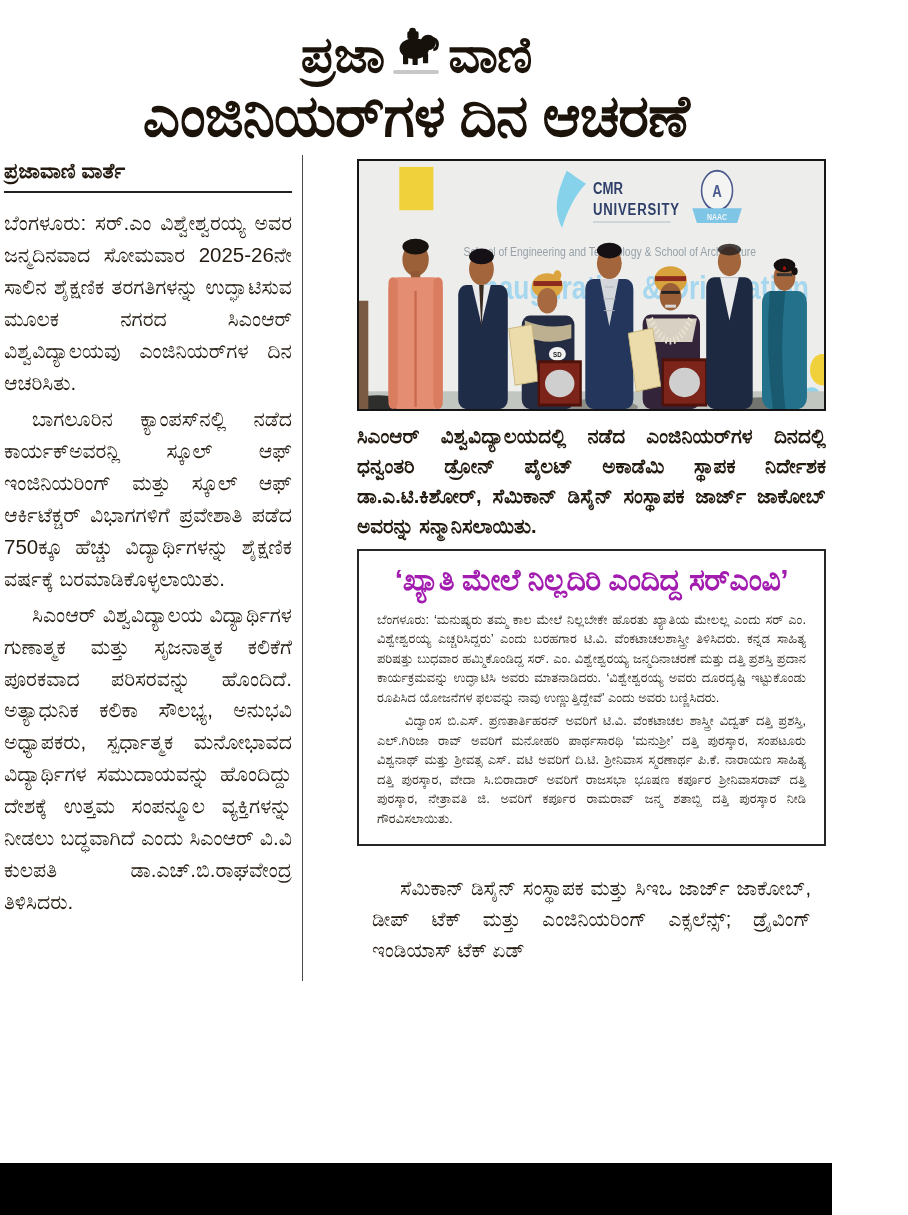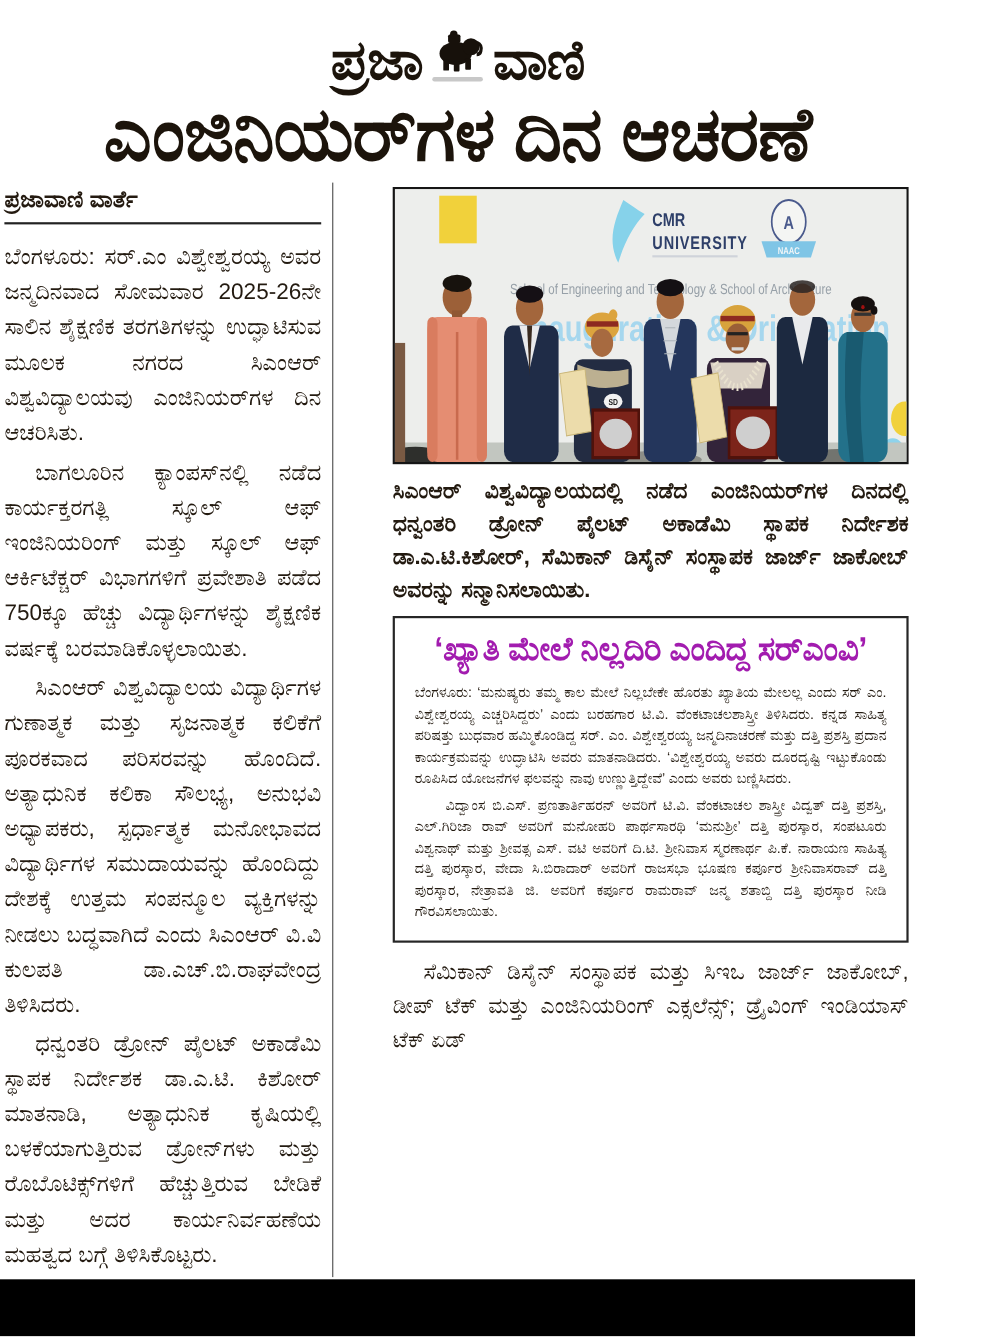--- a/index.html
+++ b/index.html
@@ -9,40 +9,40 @@
     font-family:"Liberation Sans","DejaVu Sans",sans-serif;
   }
   
   .masthead{display:flex;justify-content:center;align-items:flex-end;gap:6px;padding-top:8px;height:72px;}
   .masthead .mh-word{font-size:50px;font-weight:800;color:#1c140b;line-height:1;letter-spacing:-1px;}
   .mh-logo{width:52px;height:56px;display:flex;flex-direction:column;align-items:center;}
   .mh-tagline-smudge{width:46px;height:4px;background:#9a9a9a;opacity:.55;margin:2px auto 0;border-radius:2px;}
   
   .headline{
     margin:4px 0 4px;text-align:center;font-weight:800;color:#1c140b;
-    font-size:68px;line-height:1.12;letter-spacing:-1px;white-space:nowrap;
+    font-size:58px;line-height:1.12;letter-spacing:-1px;white-space:nowrap;
   }
   
   .content{display:flex;align-items:stretch;padding:2px 6px 0 2px;gap:40px;}
   .left-col{width:288px;min-width:288px;padding:4px 10px 0 2px;border-right:1px solid #4a4a4a;}
   .byline{font-size:21px;font-weight:700;color:#241a10;padding-bottom:8px;}
   .byline-rule{border-bottom:2px solid #222;margin:0 0 14px;}
   .left-col p{margin:0 0 4px;font-size:20.5px;line-height:1.56;text-align:justify;}
   p.indent{text-indent:28px;}
   
   .right-col{flex:1;padding-left:14px;padding-top:2px;}
   .photo-frame{margin:2px 0 0;border:2px solid #151515;line-height:0;}
   .photo-frame svg{display:block;width:100%;height:248px;}
   .caption{font-size:20px;font-weight:700;line-height:1.5;margin:10px 0 8px;text-align:justify;}
   .news-box{border:2px solid #262626;padding:8px 14px 12px;margin-top:6px;}
   .news-box h2{margin:4px 0 12px;font-size:30px;font-weight:800;text-align:center;color:#a21caf;letter-spacing:-0.5px;}
   .news-box p{margin:4px;font-size:13px;line-height:1.5;text-align:justify;}
   .bottom-cols{display:flex;gap:24px;margin-top:12px;}
   .bottom-cols .bcol{flex:1;}
-  .bottom-cols p{margin:0;font-size:20px;line-height:1.55;text-align:justify;}
+  .bottom-cols p{margin:15px;font-size:20px;line-height:1.55;text-align:justify;}
   
   .black-bar{position:absolute;left:0;right:0;bottom:0;height:52px;background:#000;}
   svg text{font-family:"Liberation Sans","DejaVu Sans",sans-serif;}
 </style>
 </head>
 <body>
 
 <div class="page">
 
   <header>
@@ -68,23 +68,22 @@
   </header>
 
   <h1 class="headline">ಎಂಜಿನಿಯರ್‌ಗಳ ದಿನ ಆಚರಣೆ</h1>
 
   <div class="content">
 
     <aside class="left-col">
       <div class="byline">ಪ್ರಜಾವಾಣಿ ವಾರ್ತೆ</div>
       <div class="byline-rule"></div>
       <p>ಬೆಂಗಳೂರು: ಸರ್.ಎಂ ವಿಶ್ವೇಶ್ವರಯ್ಯ ಅವರ ಜನ್ಮದಿನವಾದ ಸೋಮವಾರ 2025-26ನೇ ಸಾಲಿನ ಶೈಕ್ಷಣಿಕ ತರಗತಿಗಳನ್ನು ಉದ್ಘಾಟಿಸುವ ಮೂಲಕ ನಗರದ ಸಿಎಂಆರ್ ವಿಶ್ವವಿದ್ಯಾಲಯವು ಎಂಜಿನಿಯರ್‌ಗಳ ದಿನ ಆಚರಿಸಿತು.</p>
-      <p class="indent">ಬಾಗಲೂರಿನ ಕ್ಯಾಂಪಸ್‌ನಲ್ಲಿ ನಡೆದ ಕಾರ್ಯಕ್ತರಗತ್ಲಿ ಸ್ಕೂಲ್ ಆಫ್ ಇಂಜಿನಿಯರಿಂಗ್ ಮತ್ತು ಸ್ಕೂಲ್ ಆಫ್ ಆರ್ಕಿಟೆಕ್ಚರ್ ವಿಭಾಗಗಳಿಗೆ ಪ್ರವೇಶಾತಿ ಪಡೆದ 750ಕ್ಕೂ ಹೆಚ್ಚು ವಿದ್ಯಾರ್ಥಿಗಳನ್ನು ಶೈಕ್ಷಣಿಕ ವರ್ಷಕ್ಕೆ ಬರಮಾಡಿಕೊಳ್ಳಲಾಯಿತು.</p>
+      <p class="indent">ಬಾಗಲೂರಿನ ಕ್ಯಾಂಪಸ್‌ನಲ್ಲಿ ನಡೆದ ಕಾರ್ಯಕ್ಅವರನ್ಲಿ ಸ್ಕೂಲ್ ಆಫ್ ಇಂಜಿನಿಯರಿಂಗ್ ಮತ್ತು ಸ್ಕೂಲ್ ಆಫ್ ಆರ್ಕಿಟೆಕ್ಚರ್ ವಿಭಾಗಗಳಿಗೆ ಪ್ರವೇಶಾತಿ ಪಡೆದ 750ಕ್ಕೂ ಹೆಚ್ಚು ವಿದ್ಯಾರ್ಥಿಗಳನ್ನು ಶೈಕ್ಷಣಿಕ ವರ್ಷಕ್ಕೆ ಬರಮಾಡಿಕೊಳ್ಳಲಾಯಿತು.</p>
       <p class="indent">ಸಿಎಂಆರ್ ವಿಶ್ವವಿದ್ಯಾಲಯ ವಿದ್ಯಾರ್ಥಿಗಳ ಗುಣಾತ್ಮಕ ಮತ್ತು ಸೃಜನಾತ್ಮಕ ಕಲಿಕೆಗೆ ಪೂರಕವಾದ ಪರಿಸರವನ್ನು ಹೊಂದಿದೆ. ಅತ್ಯಾಧುನಿಕ ಕಲಿಕಾ ಸೌಲಭ್ಯ, ಅನುಭವಿ ಅಧ್ಯಾಪಕರು, ಸ್ಪರ್ಧಾತ್ಮಕ ಮನೋಭಾವದ ವಿದ್ಯಾರ್ಥಿಗಳ ಸಮುದಾಯವನ್ನು ಹೊಂದಿದ್ದು ದೇಶಕ್ಕೆ ಉತ್ತಮ ಸಂಪನ್ಮೂಲ ವ್ಯಕ್ತಿಗಳನ್ನು ನೀಡಲು ಬದ್ಧವಾಗಿದೆ ಎಂದು ಸಿಎಂಆರ್ ವಿ.ವಿ ಕುಲಪತಿ ಡಾ.ಎಚ್.ಬಿ.ರಾಘವೇಂದ್ರ ತಿಳಿಸಿದರು.</p>
-      <p class="indent">ಧನ್ವಂತರಿ ಡ್ರೋನ್ ಪೈಲಟ್ ಅಕಾಡೆಮಿ ಸ್ಥಾಪಕ ನಿರ್ದೇಶಕ ಡಾ.ಎ.ಟಿ. ಕಿಶೋರ್ ಮಾತನಾಡಿ, ಅತ್ಯಾಧುನಿಕ ಕೃಷಿಯಲ್ಲಿ ಬಳಕೆಯಾಗುತ್ತಿರುವ ಡ್ರೋನ್‌ಗಳು ಮತ್ತು ರೊಬೊಟಿಕ್ಸ್‌ಗಳಿಗೆ ಹೆಚ್ಚುತ್ತಿರುವ ಬೇಡಿಕೆ ಮತ್ತು ಅದರ ಕಾರ್ಯನಿರ್ವಹಣೆಯ ಮಹತ್ವದ ಬಗ್ಗೆ ತಿಳಿಸಿಕೊಟ್ಟರು.</p>
     </aside>
 
     <section class="right-col">
 
       <figure class="photo-frame">
         <svg viewBox="0 0 600 252" preserveAspectRatio="none" aria-hidden="true">
 
           <rect width="600" height="252" fill="#edeeec"></rect>
           <rect x="52" y="6" width="44" height="44" fill="#f1d13b"></rect>
           <circle cx="598" cy="212" r="16" fill="#f1d13b"></circle>

